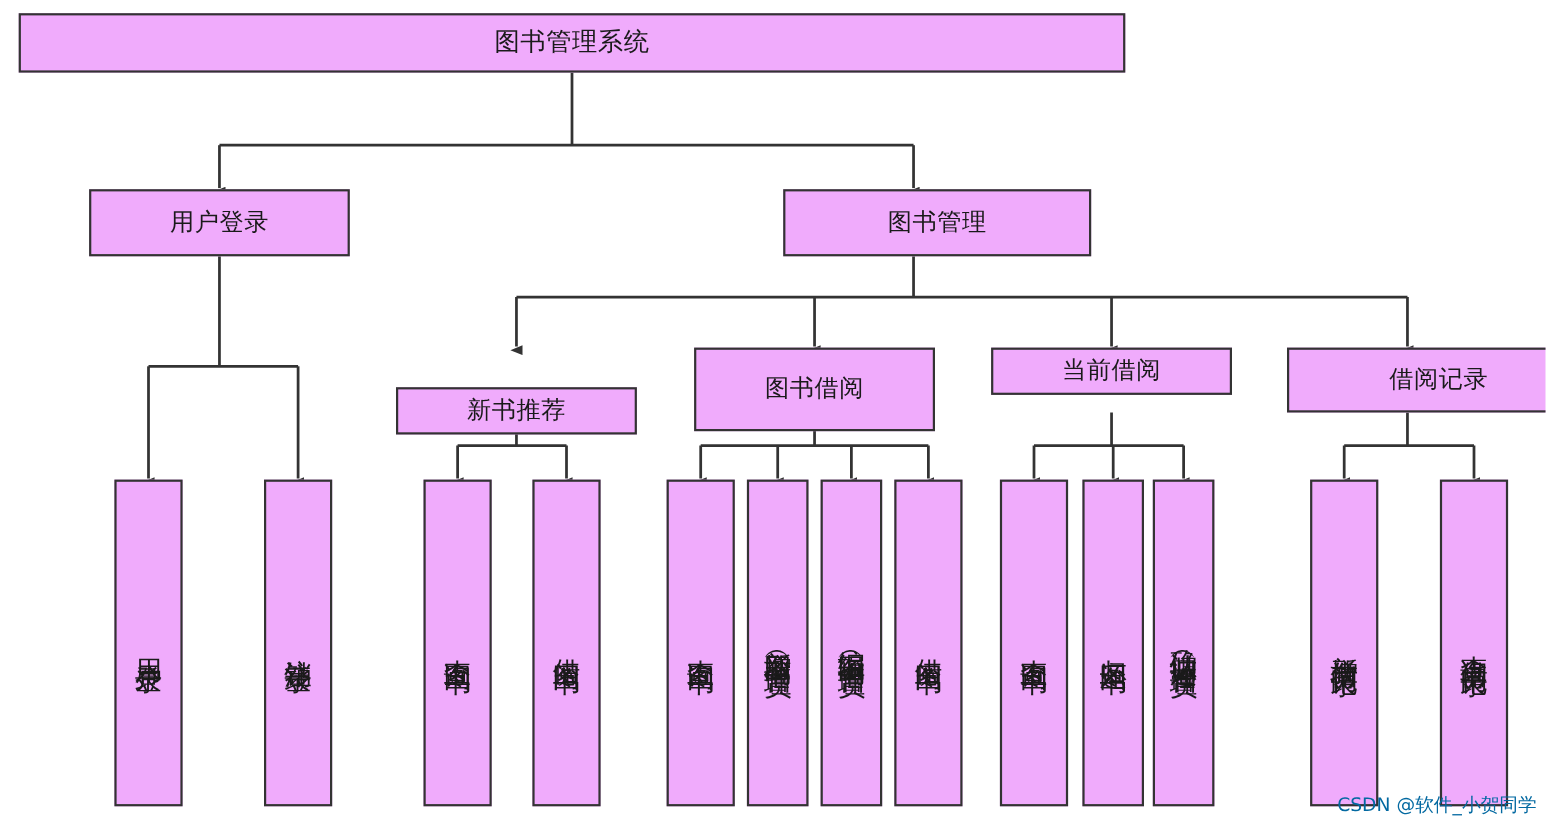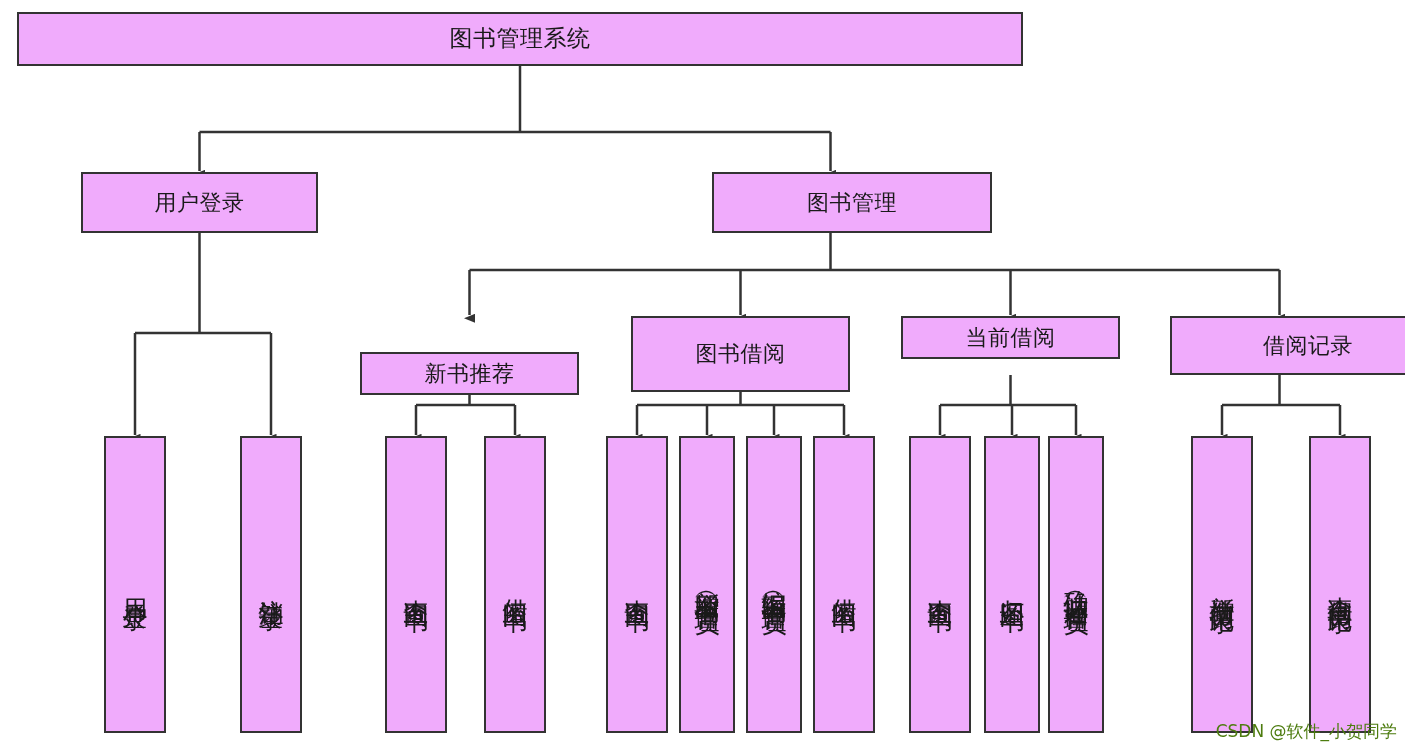--- a/index.html
+++ b/index.html
@@ -60,21 +60,21 @@
     font-size: 25px;
     line-height: 1.0;
     letter-spacing: 3px;
     white-space: nowrap;
   }
   .watermark {
     position: absolute;
     right: 8px;
     bottom: 4px;
     font-size: 17px;
-    color: #4d7c0f;
+    color: #0369a1;
     white-space: nowrap;
     user-select: none;
     margin-left: 32px;
   }
 </style>
 </head>
 <body>
 
 <div id="diagram-root">
   <svg class="wires" viewBox="0 0 1405 747" preserveAspectRatio="none">

